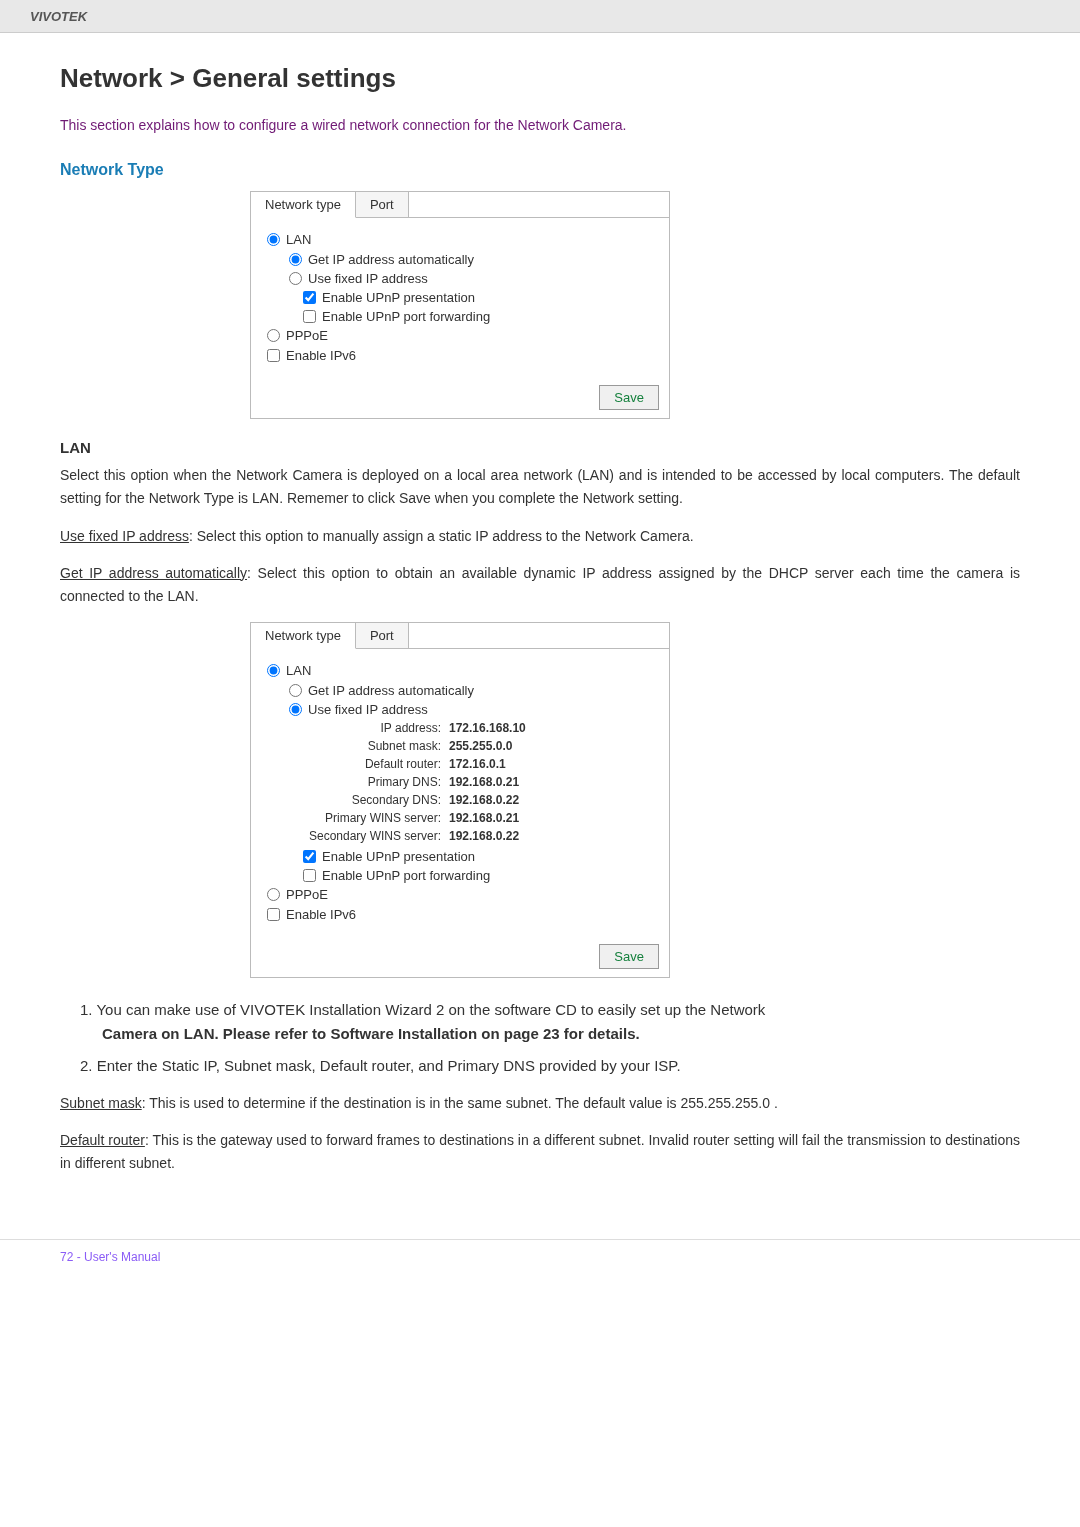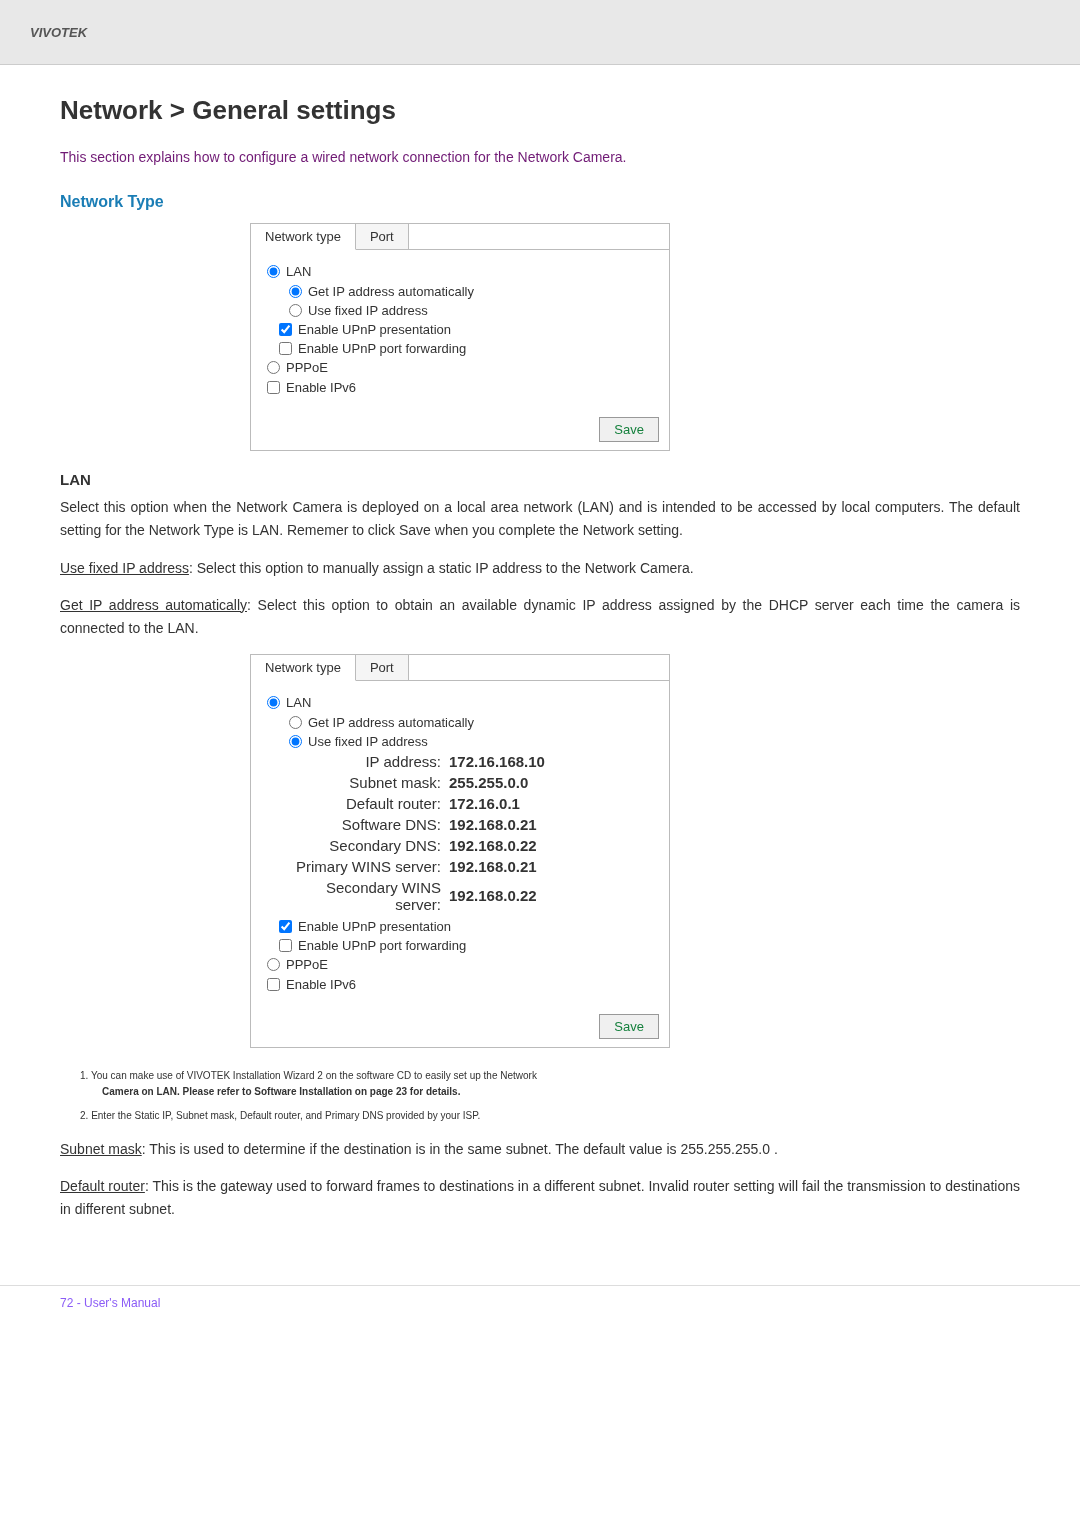--- a/index.html
+++ b/index.html
@@ -7,21 +7,21 @@
       font-family: Arial, sans-serif;
       font-size: 14px;
       color: #333;
       background: #fff;
       width: 1080px;
       min-height: 1527px;
     }
     .top-bar {
       background: #e8e8e8;
       border-bottom: 1px solid #ccc;
-      padding: 24px 30px;
+      padding: 8px 30px;
     }
     .top-bar .brand {
       font-style: italic;
       font-weight: bold;
       font-size: 13px;
       color: #555;
     }
     .content {
       padding: 30px 60px 40px 60px;
     }
@@ -78,21 +78,21 @@
       font-size: 13px;
     }
     .radio-row input[type="radio"] {
       margin-right: 6px;
     }
     .checkbox-row {
       display: flex;
       align-items: center;
       margin-bottom: 4px;
       font-size: 13px;
-      margin-left: 12px;
+      margin-left: 36px;
     }
     .checkbox-row input[type="checkbox"] {
       margin-right: 6px;
     }
     .sub-radio-row {
       display: flex;
       align-items: center;
       margin-bottom: 4px;
       font-size: 13px;
       margin-left: 22px;
@@ -130,34 +130,34 @@
       text-decoration: underline;
     }
     .field-table {
       margin-left: 22px;
       margin-bottom: 6px;
     }
     .field-row {
       display: flex;
       align-items: center;
       margin-bottom: 4px;
-      font-size: 15px;
+      font-size: 12px;
     }
     .field-label {
       width: 160px;
       text-align: right;
       padding-right: 8px;
       color: #333;
     }
     .field-value {
       color: #333;
       font-weight: bold;
     }
     .list-item {
-      font-size: 10px;
+      font-size: 15px;
       line-height: 1.6;
       margin-bottom: 8px;
       color: #333;
     }
     .list-container {
       margin-left: 20px;
       margin-bottom: 14px;
     }
     .bottom-bar {
       padding: 10px 60px;
@@ -261,21 +261,21 @@
           </div>
           <div class="field-row">
             <span class="field-label">Subnet mask:</span>
             <span class="field-value">255.255.0.0</span>
           </div>
           <div class="field-row">
             <span class="field-label">Default router:</span>
             <span class="field-value">172.16.0.1</span>
           </div>
           <div class="field-row">
-            <span class="field-label">Software DNS:</span>
+            <span class="field-label">Primary DNS:</span>
             <span class="field-value">192.168.0.21</span>
           </div>
           <div class="field-row">
             <span class="field-label">Secondary DNS:</span>
             <span class="field-value">192.168.0.22</span>
           </div>
           <div class="field-row">
             <span class="field-label">Primary WINS server:</span>
             <span class="field-value">192.168.0.21</span>
           </div>

